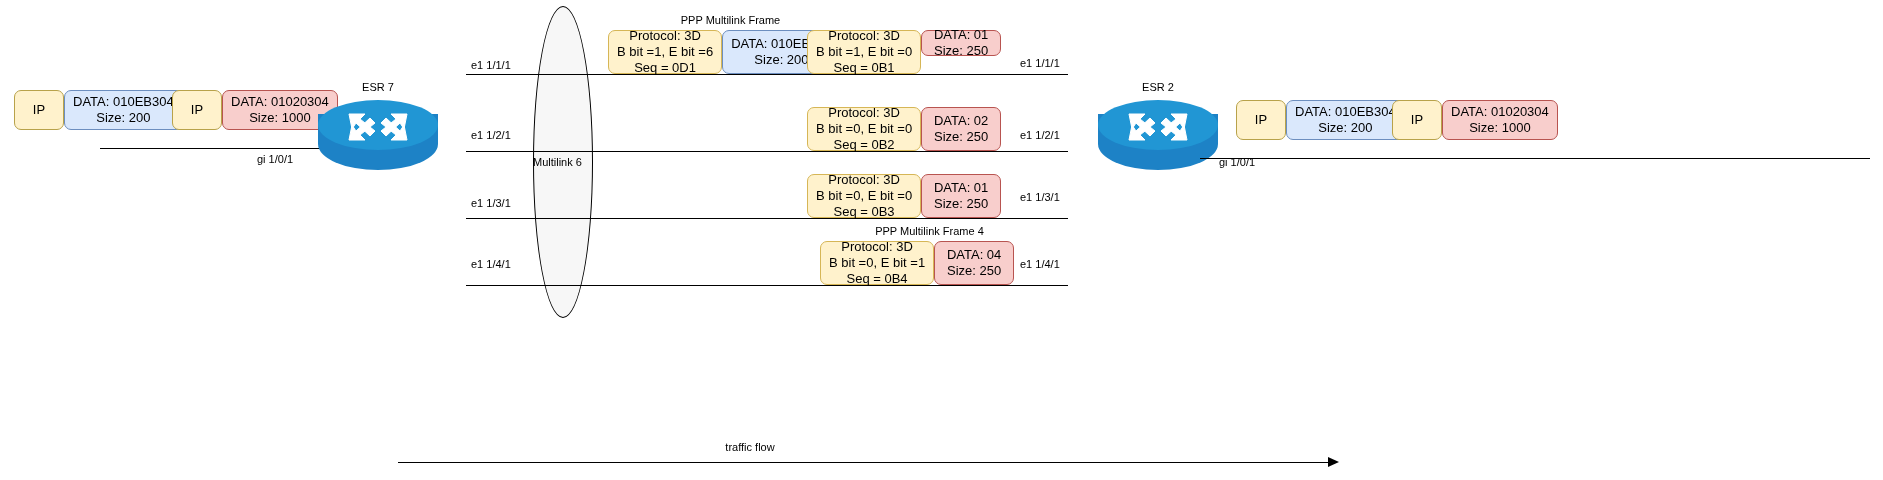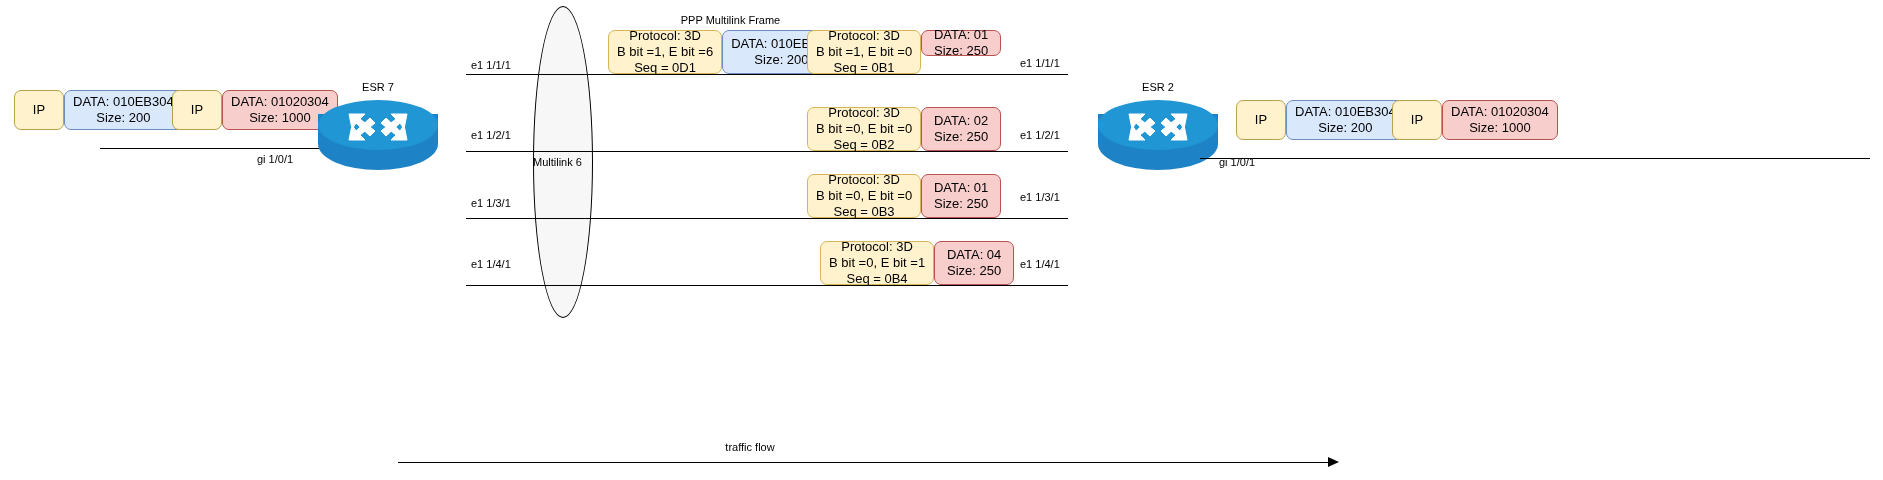--- a/index.html
+++ b/index.html
@@ -145,20 +145,21 @@
       <span class="ln">Protocol: 3D</span>
       <span class="ln">B bit =0, E bit =0</span>
       <span class="ln">Seq = 0B3</span>
     </div>
     <div class="box data-red" style="height:44px;width:80px;">
       <span class="ln">DATA: 01</span>
       <span class="ln">Size: 250</span>
     </div>
   </div>
 
+  <div class="abs lbl lbl-c" style="left:807px;top:224px;width:245px;">PPP Multilink Frame 4</div>
   <div class="abs pkt" style="left:820px;top:241px;">
     <div class="box proto" style="height:44px;">
       <span class="ln">Protocol: 3D</span>
       <span class="ln">B bit =0, E bit =1</span>
       <span class="ln">Seq = 0B4</span>
     </div>
     <div class="box data-red" style="height:44px;width:80px;">
       <span class="ln">DATA: 04</span>
       <span class="ln">Size: 250</span>
     </div>

